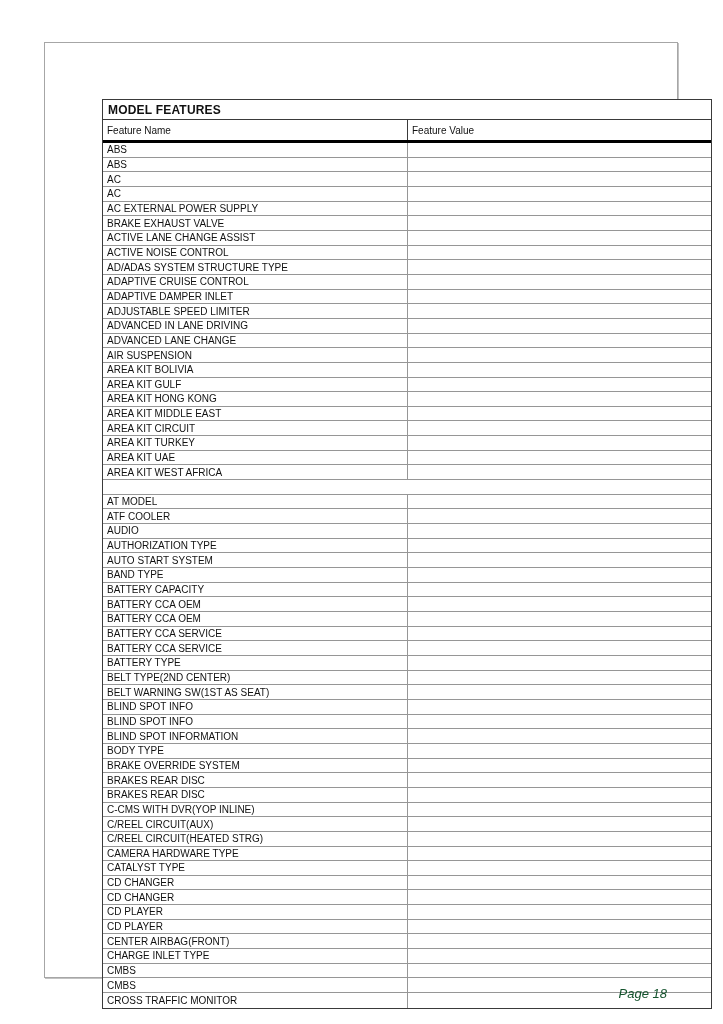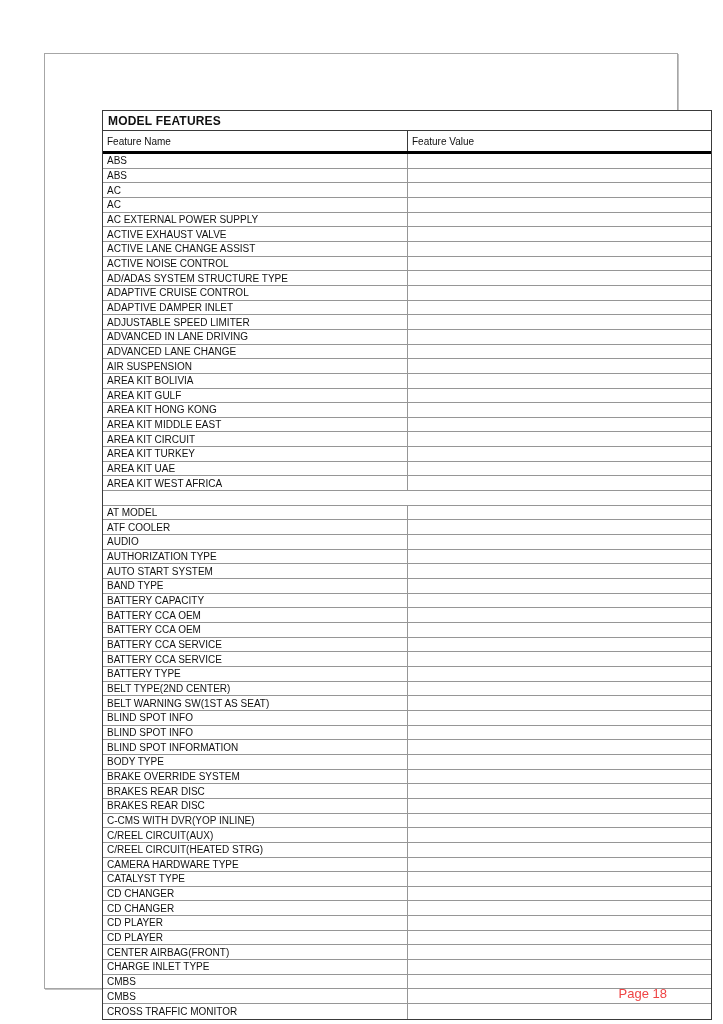--- a/index.html
+++ b/index.html
@@ -9,21 +9,21 @@
     width: 723px;
     height: 1024px;
     background: #ffffff;
     font-family: "Liberation Sans", sans-serif;
     color: #111111;
     overflow: hidden;
   }
   .outer-frame {
     position: absolute;
     left: 44px;
-    top: 53px;
+    top: 42px;
     width: 634px;
     height: 936px;
     border: 1px solid #a6a6a6;
     box-shadow: 1px 1px 0 #c2c2c2;
     background: #ffffff;
   }
   .features-table {
     position: absolute;
     left: 57px;
     top: 56px;
@@ -70,21 +70,22 @@
     overflow: hidden;
     white-space: nowrap;
   }
   .cell-name { width: 305px; border-right: 1px solid #969696; }
   .cell-value { flex: 1; }
   .page-footer {
     position: absolute;
     top: 986px;
     right: 56px;
     font-size: 13px;
-    color: #ef4444;
+    color: #14532d;
+    font-style: italic;
   }
 </style>
 </head>
 <body>
 
 <div class="canvas">
 
   <div class="outer-frame">
 
     <div class="features-table">
@@ -115,21 +116,21 @@
     <div class="cell cell-name">AC</div>
     <div class="cell cell-value"></div>
   </div>
 
   <div class="trow">
     <div class="cell cell-name">AC EXTERNAL POWER SUPPLY</div>
     <div class="cell cell-value"></div>
   </div>
 
   <div class="trow">
-    <div class="cell cell-name">ACTIVE EXHAUST VALVE</div>
+    <div class="cell cell-name">BRAKE EXHAUST VALVE</div>
     <div class="cell cell-value"></div>
   </div>
 
   <div class="trow">
     <div class="cell cell-name">ACTIVE LANE CHANGE ASSIST</div>
     <div class="cell cell-value"></div>
   </div>
 
   <div class="trow">
     <div class="cell cell-name">ACTIVE NOISE CONTROL</div>

